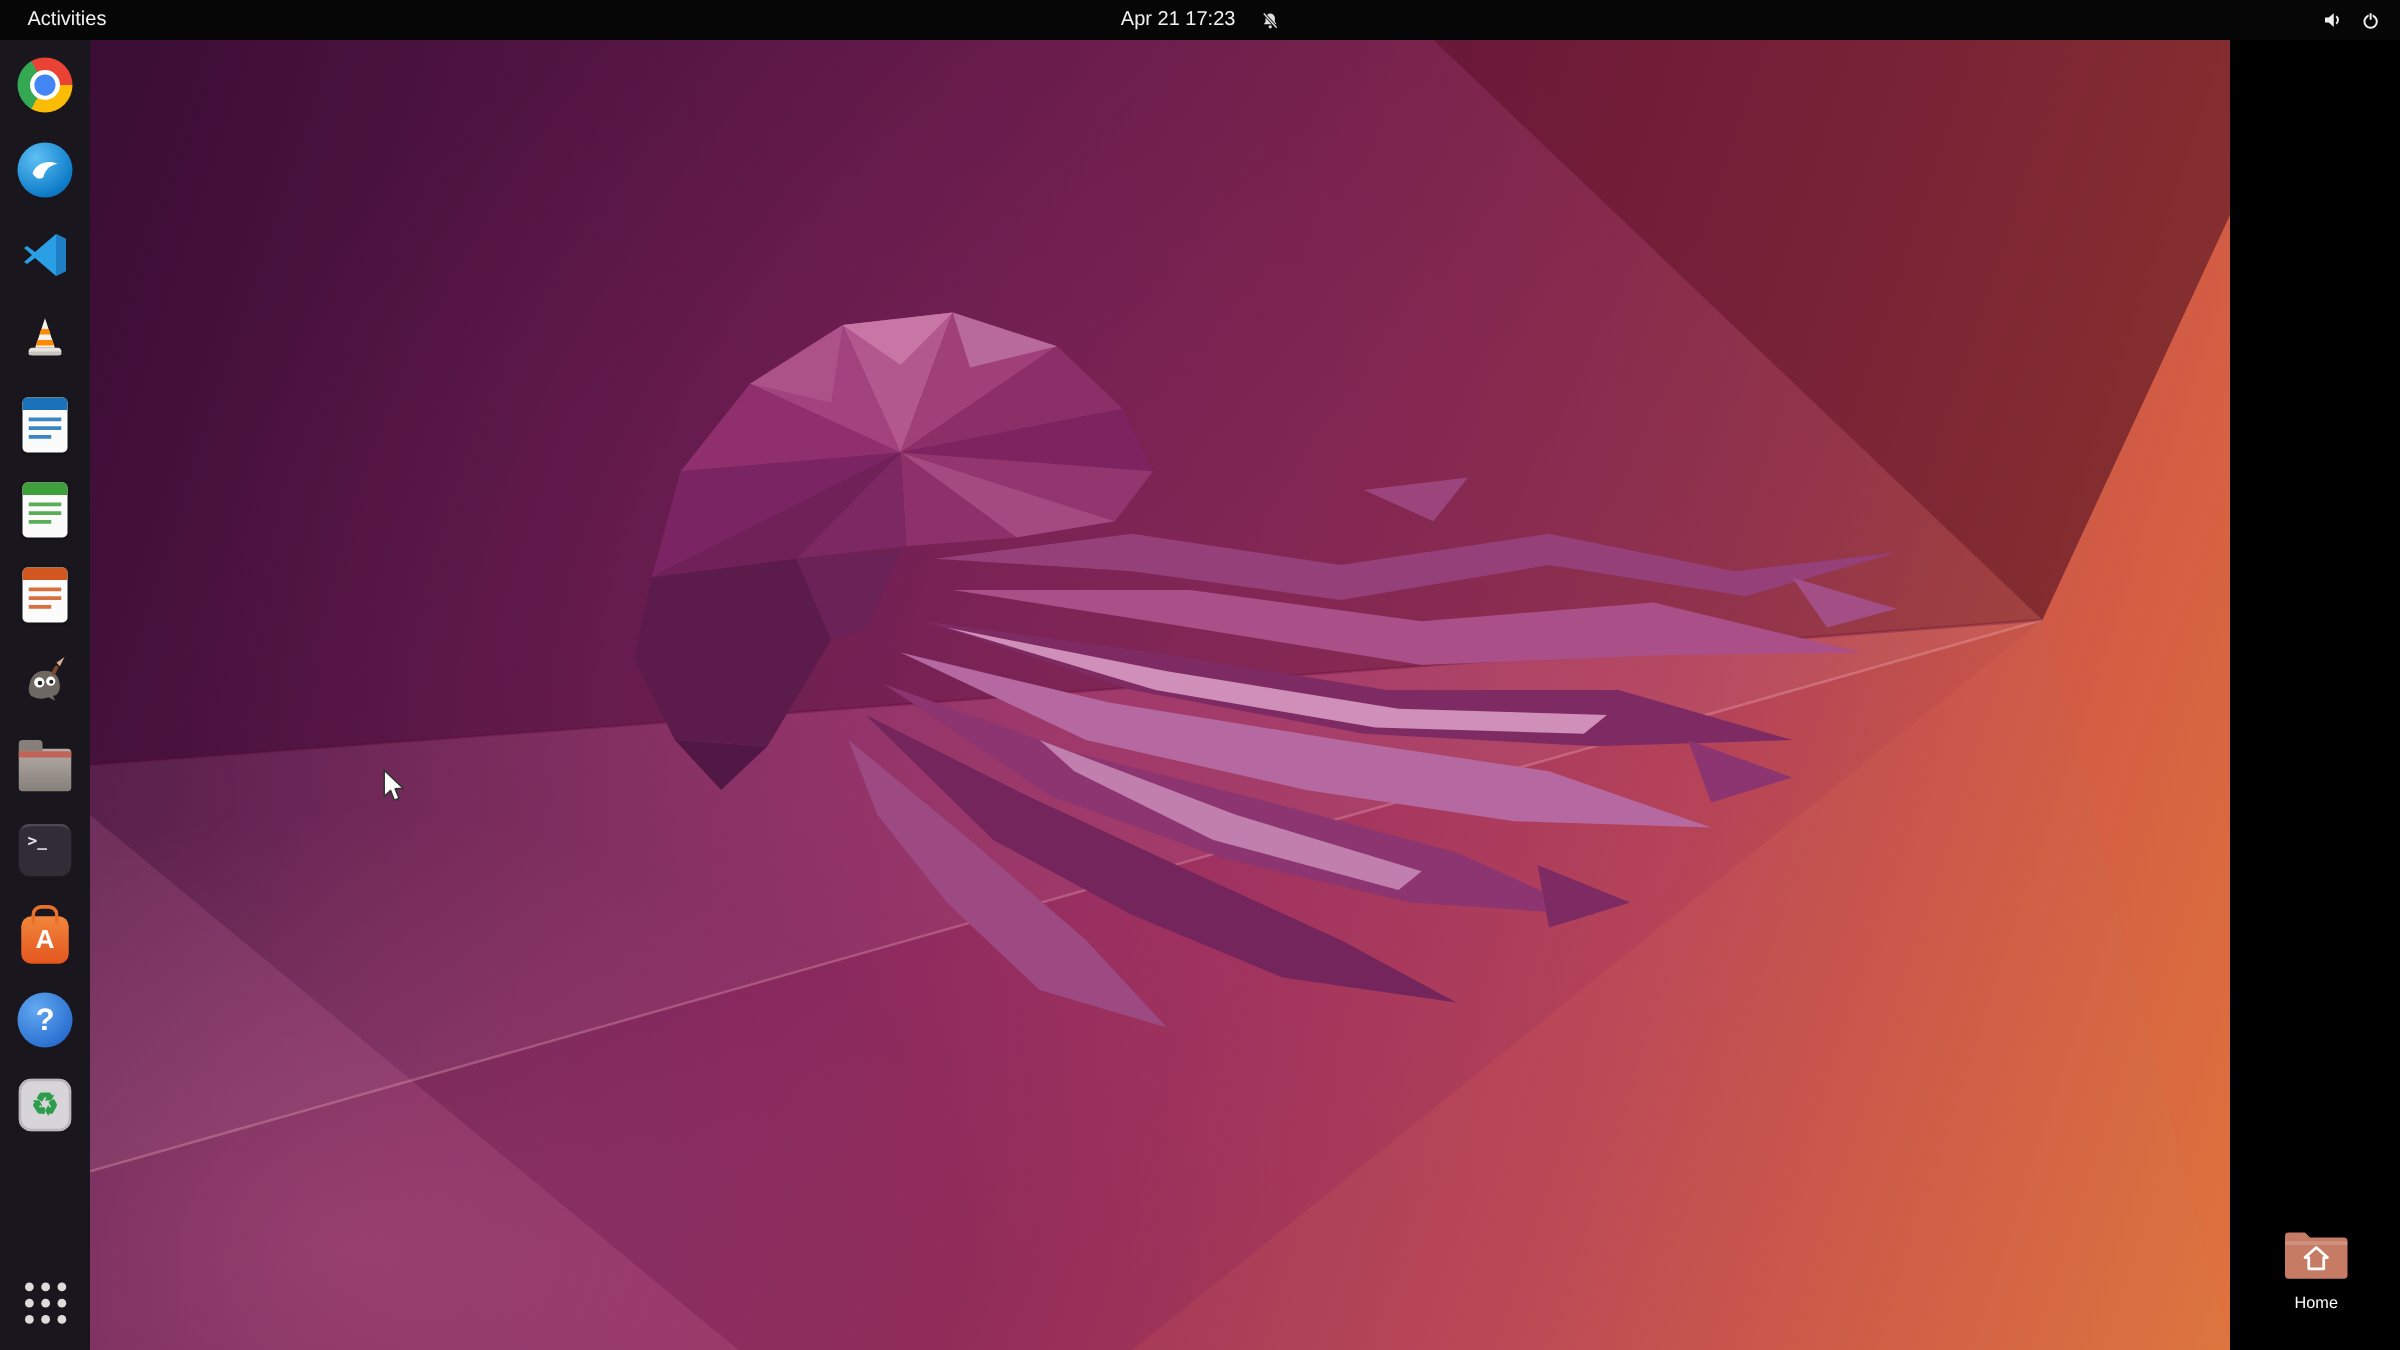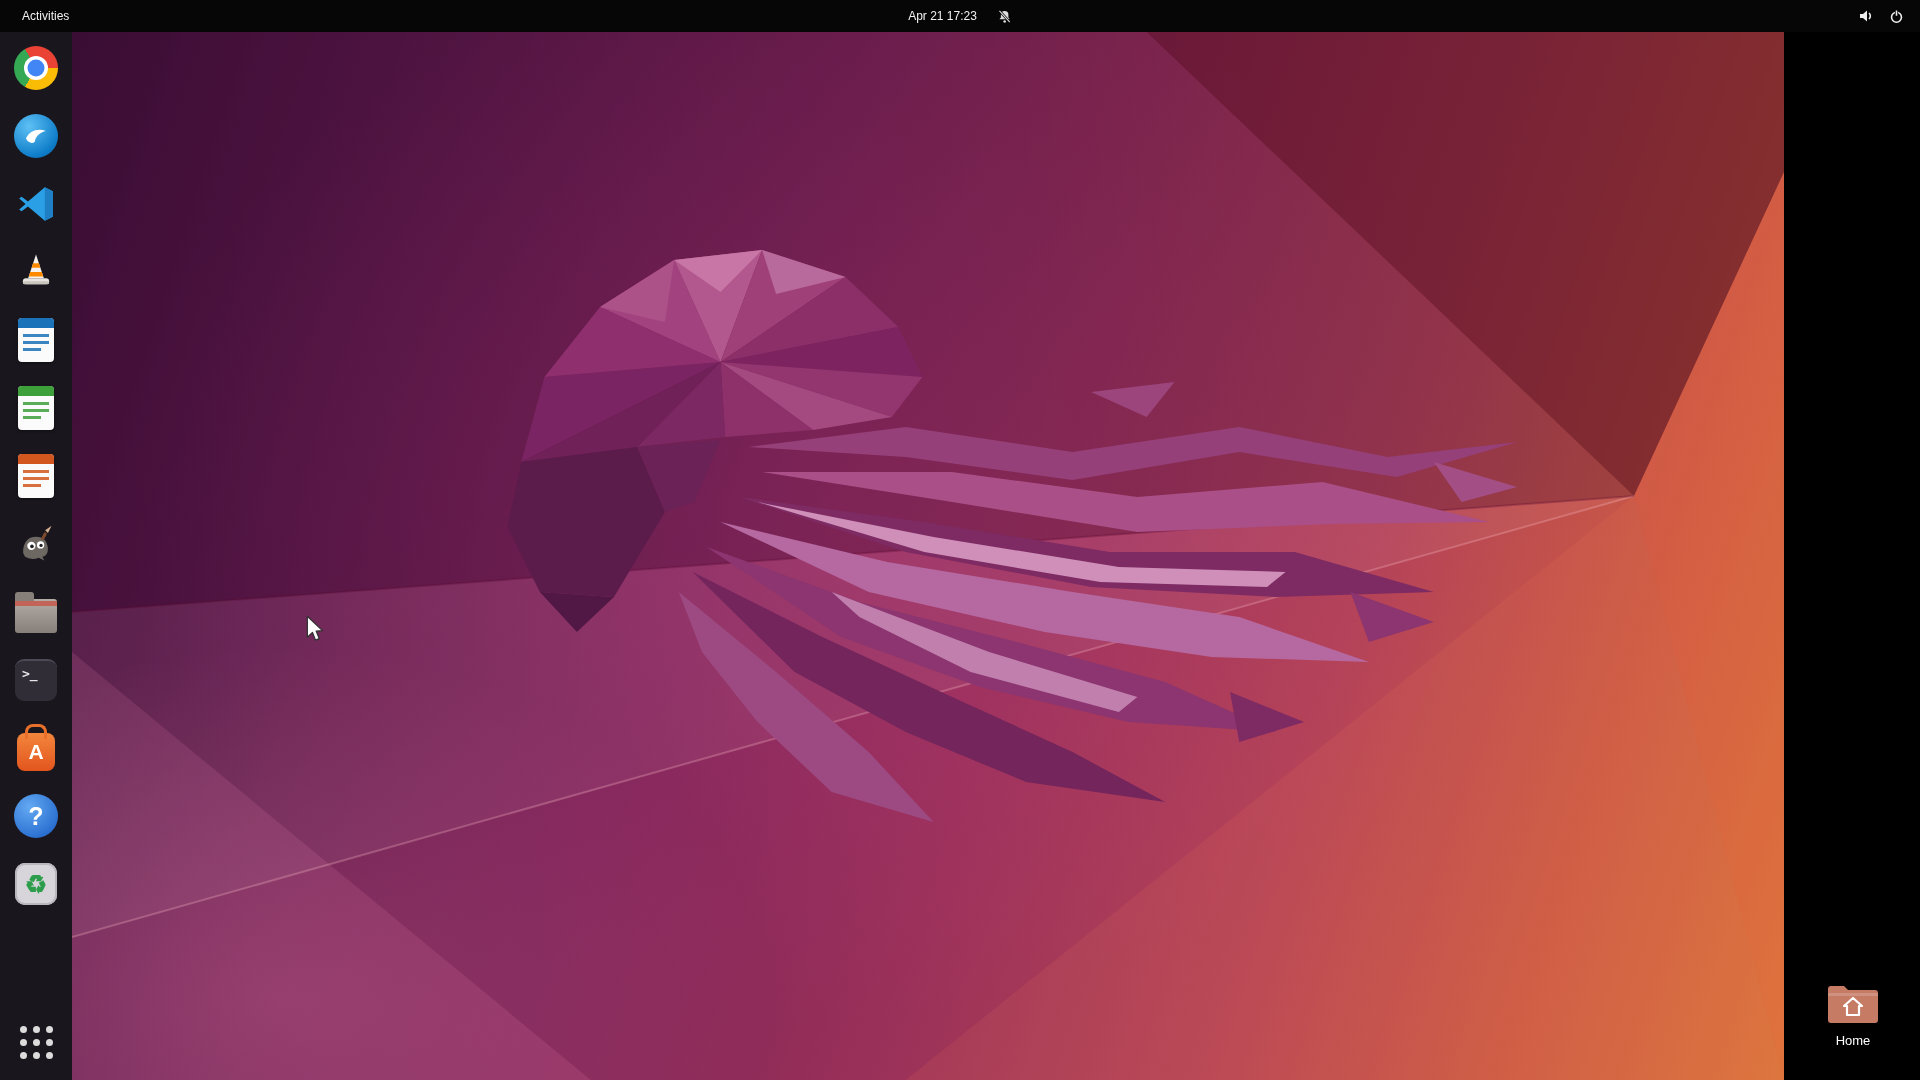--- a/index.html
+++ b/index.html
@@ -6,21 +6,21 @@
   html,body { background:#000; }
   .screen {
     position:relative; width:1920px; height:1080px; overflow:hidden;
     font-family:"Liberation Sans", sans-serif; background:#000;
   }
 
   
   .topbar {
     position:absolute; top:0; left:0; width:1920px; height:32px;
     background:#060606; color:#f2f2f2; display:flex; align-items:center; z-index:40;
-    font-size:12px;
+    font-size:16px;
   }
   .activities { margin-left:12px; padding:3px 10px; border-radius:14px; cursor:pointer; }
   .topbar-center {
     position:absolute; left:50%; top:0; height:32px; transform:translateX(-50%);
     display:flex; align-items:center; gap:20px; font-weight:500;
   }
   .topbar-right { margin-left:auto; margin-right:16px; display:flex; align-items:center; gap:15px; }
   .tb-icon { display:flex; align-items:center; justify-content:center; }
 
   

